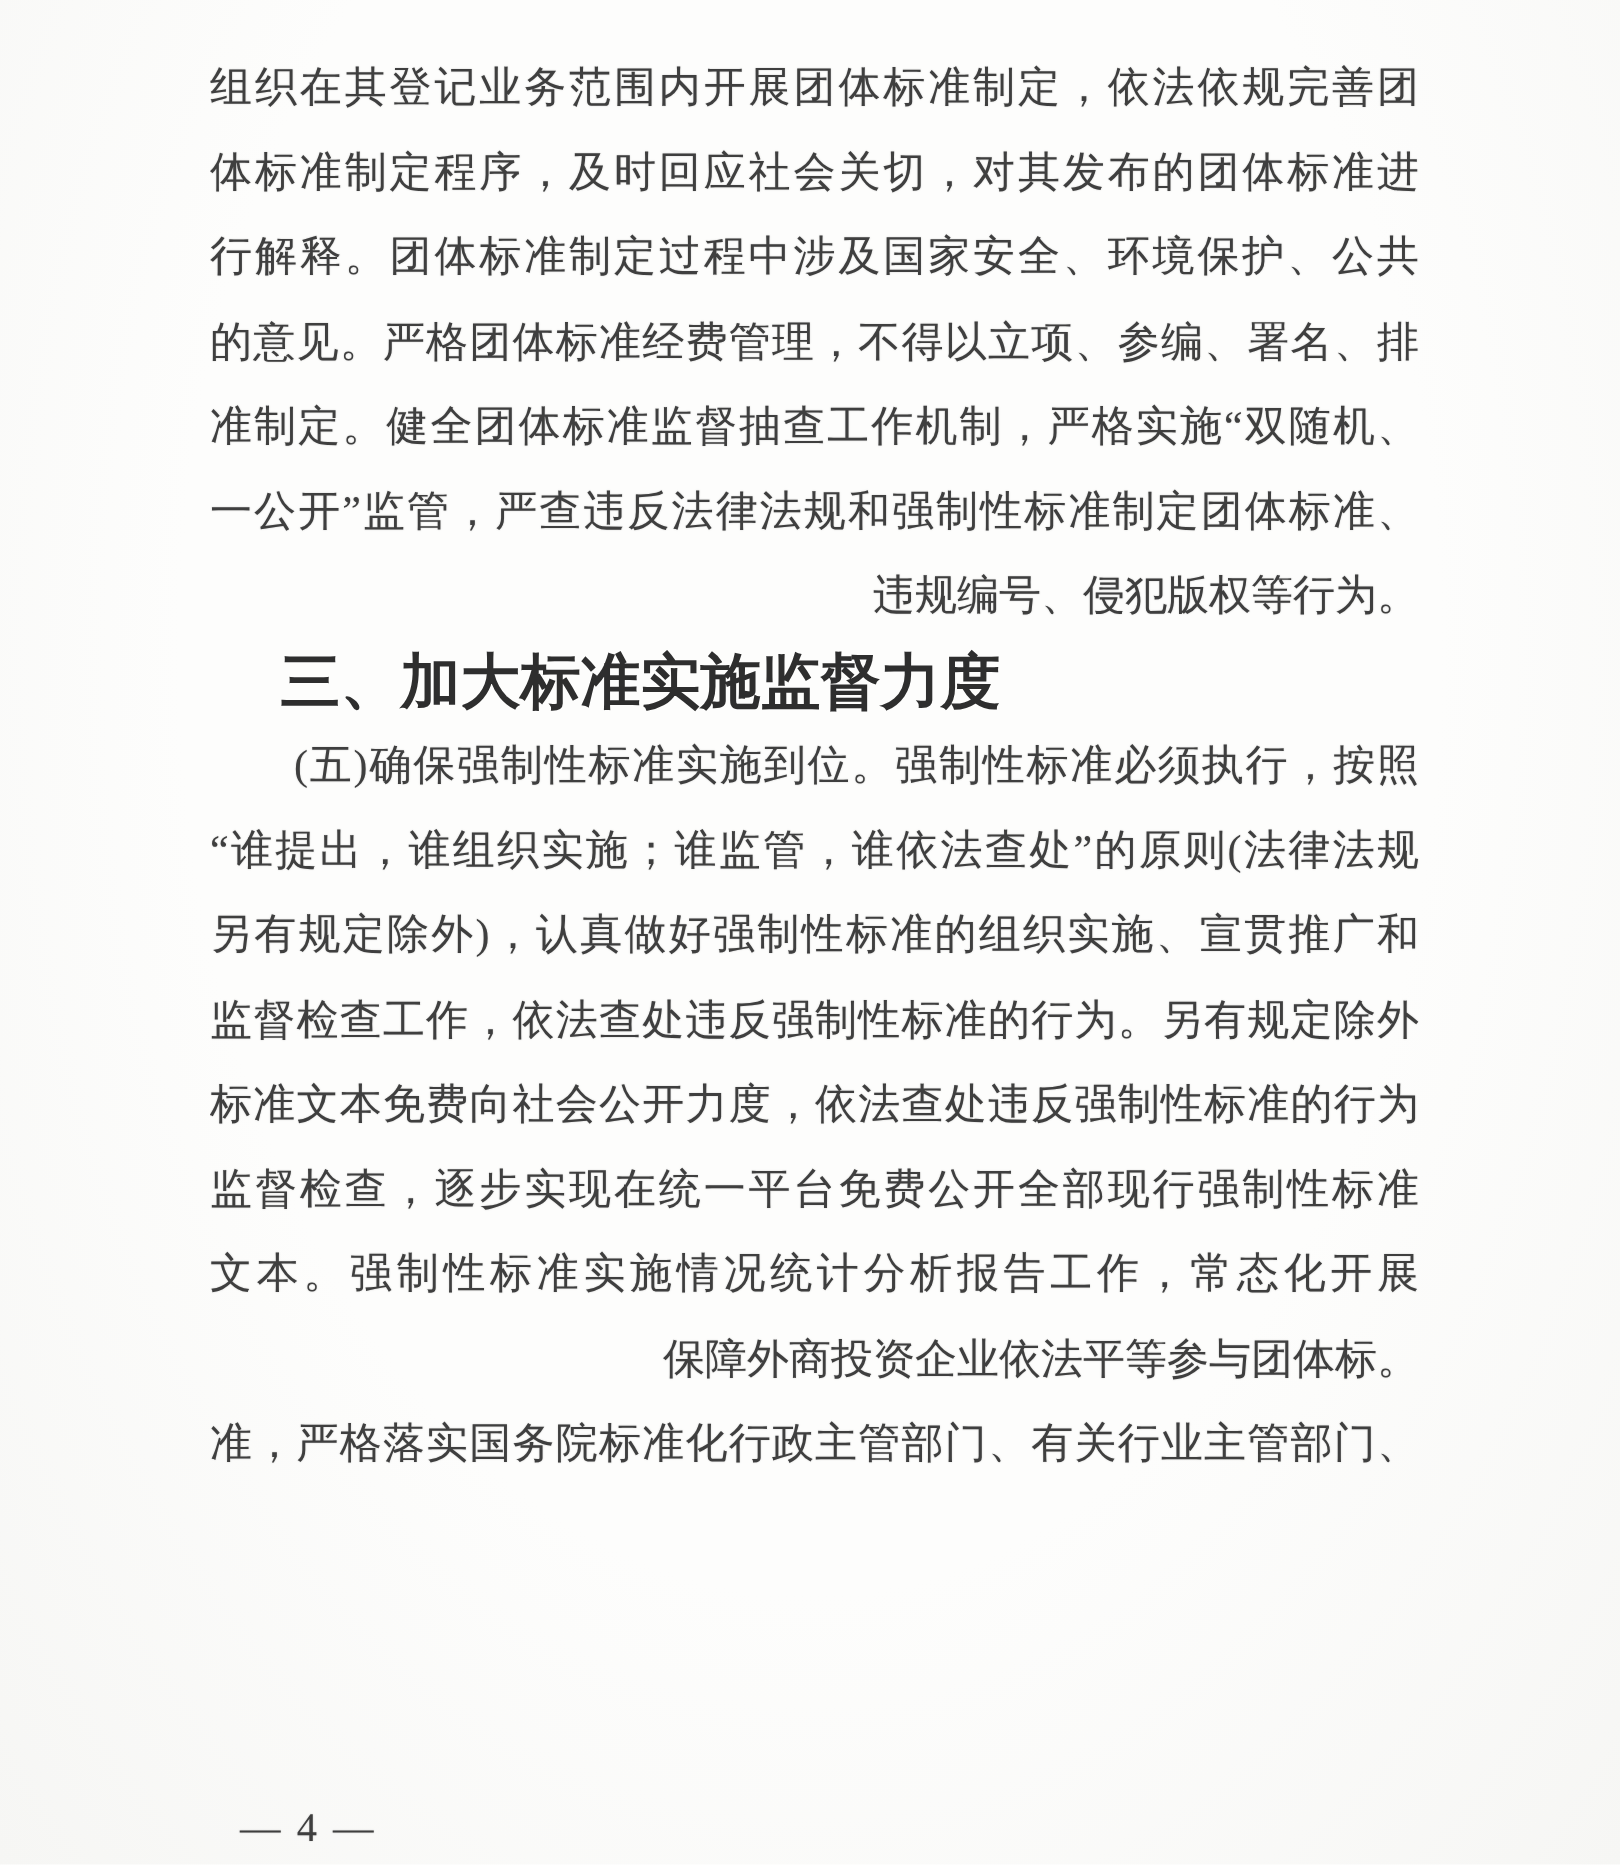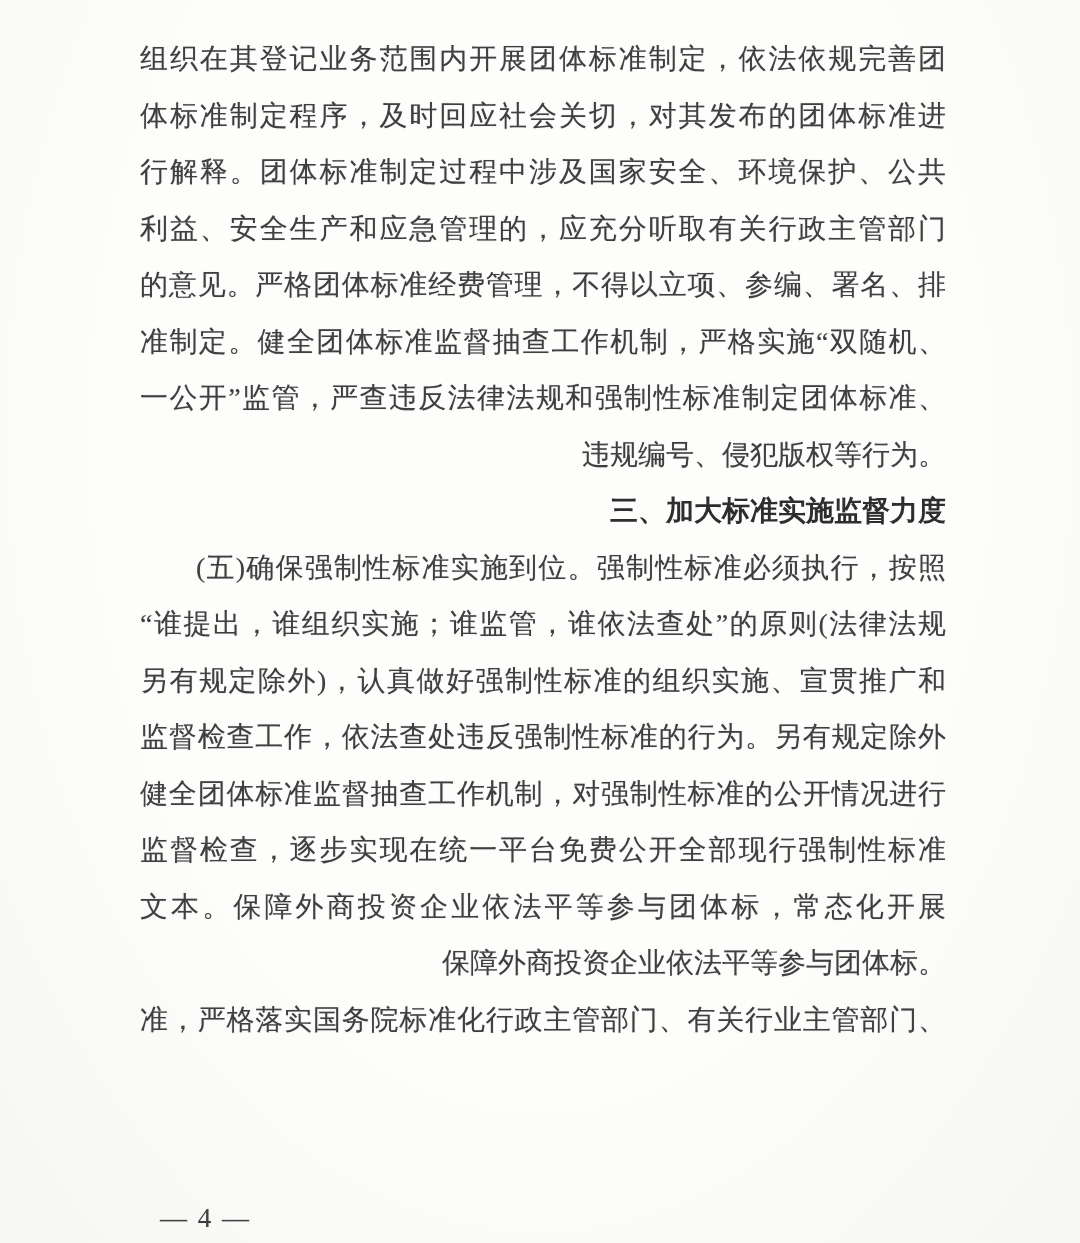--- a/index.html
+++ b/index.html
@@ -33,25 +33,25 @@
   }
   .line.body-end{
     text-align:right;
   }
   .line.indent{
     padding-left:56px;
   }
   .line.heading{
     font-family:"Liberation Sans","DejaVu Sans",sans-serif;
     font-weight:bold;
-    font-size:28px;
+    font-size:40px;
     color:#2e2e2e;
     padding-left:47px;
     text-shadow:none;
-    text-align:right;
+    text-align:left;
   }
   .footer{
     position:absolute;
     left:160px;
     top:1201px;
     font-size:27px;
     line-height:34px;
     color:#3f3f3f;
     font-family:"Liberation Serif","DejaVu Serif",serif;
     letter-spacing:2px;
@@ -59,30 +59,29 @@
   }
 </style>
 </head>
 <body>
 
 <div class="page">
   <div class="text-block">
       <div class="line body">组织在其登记业务范围内开展团体标准制定，依法依规完善团</div>
       <div class="line body">体标准制定程序，及时回应社会关切，对其发布的团体标准进</div>
       <div class="line body">行解释。团体标准制定过程中涉及国家安全、环境保护、公共</div>
-      <div class="line body">利益、安全生产和应急管理的，应充分听取有关行政主管部门</div>
       <div class="line body">的意见。严格团体标准经费管理，不得以立项、参编、署名、排</div>
       <div class="line body">准制定。健全团体标准监督抽查工作机制，严格实施“双随机、</div>
       <div class="line body">一公开”监管，严查违反法律法规和强制性标准制定团体标准、</div>
       <div class="line body-end">违规编号、侵犯版权等行为。</div>
       <div class="line heading">三、加大标准实施监督力度</div>
       <div class="line body indent">(五)确保强制性标准实施到位。强制性标准必须执行，按照</div>
       <div class="line body">“谁提出，谁组织实施；谁监管，谁依法查处”的原则(法律法规</div>
       <div class="line body">另有规定除外)，认真做好强制性标准的组织实施、宣贯推广和</div>
       <div class="line body">监督检查工作，依法查处违反强制性标准的行为。另有规定除外</div>
-      <div class="line body">健全团体标准监督抽查工作机制，对强制性标准的公开情况进行</div>
+      <div class="line body">标准文本免费向社会公开力度，依法查处违反强制性标准的行为</div>
       <div class="line body">监督检查，逐步实现在统一平台免费公开全部现行强制性标准</div>
-      <div class="line body">文本。保障外商投资企业依法平等参与团体标，常态化开展</div>
+      <div class="line body">文本。强制性标准实施情况统计分析报告工作，常态化开展</div>
       <div class="line body-end">保障外商投资企业依法平等参与团体标。</div>
       <div class="line body">准，严格落实国务院标准化行政主管部门、有关行业主管部门、</div>
     </div>
   <div class="footer">— 4 —</div>
 </div>
 
 </body></html>

